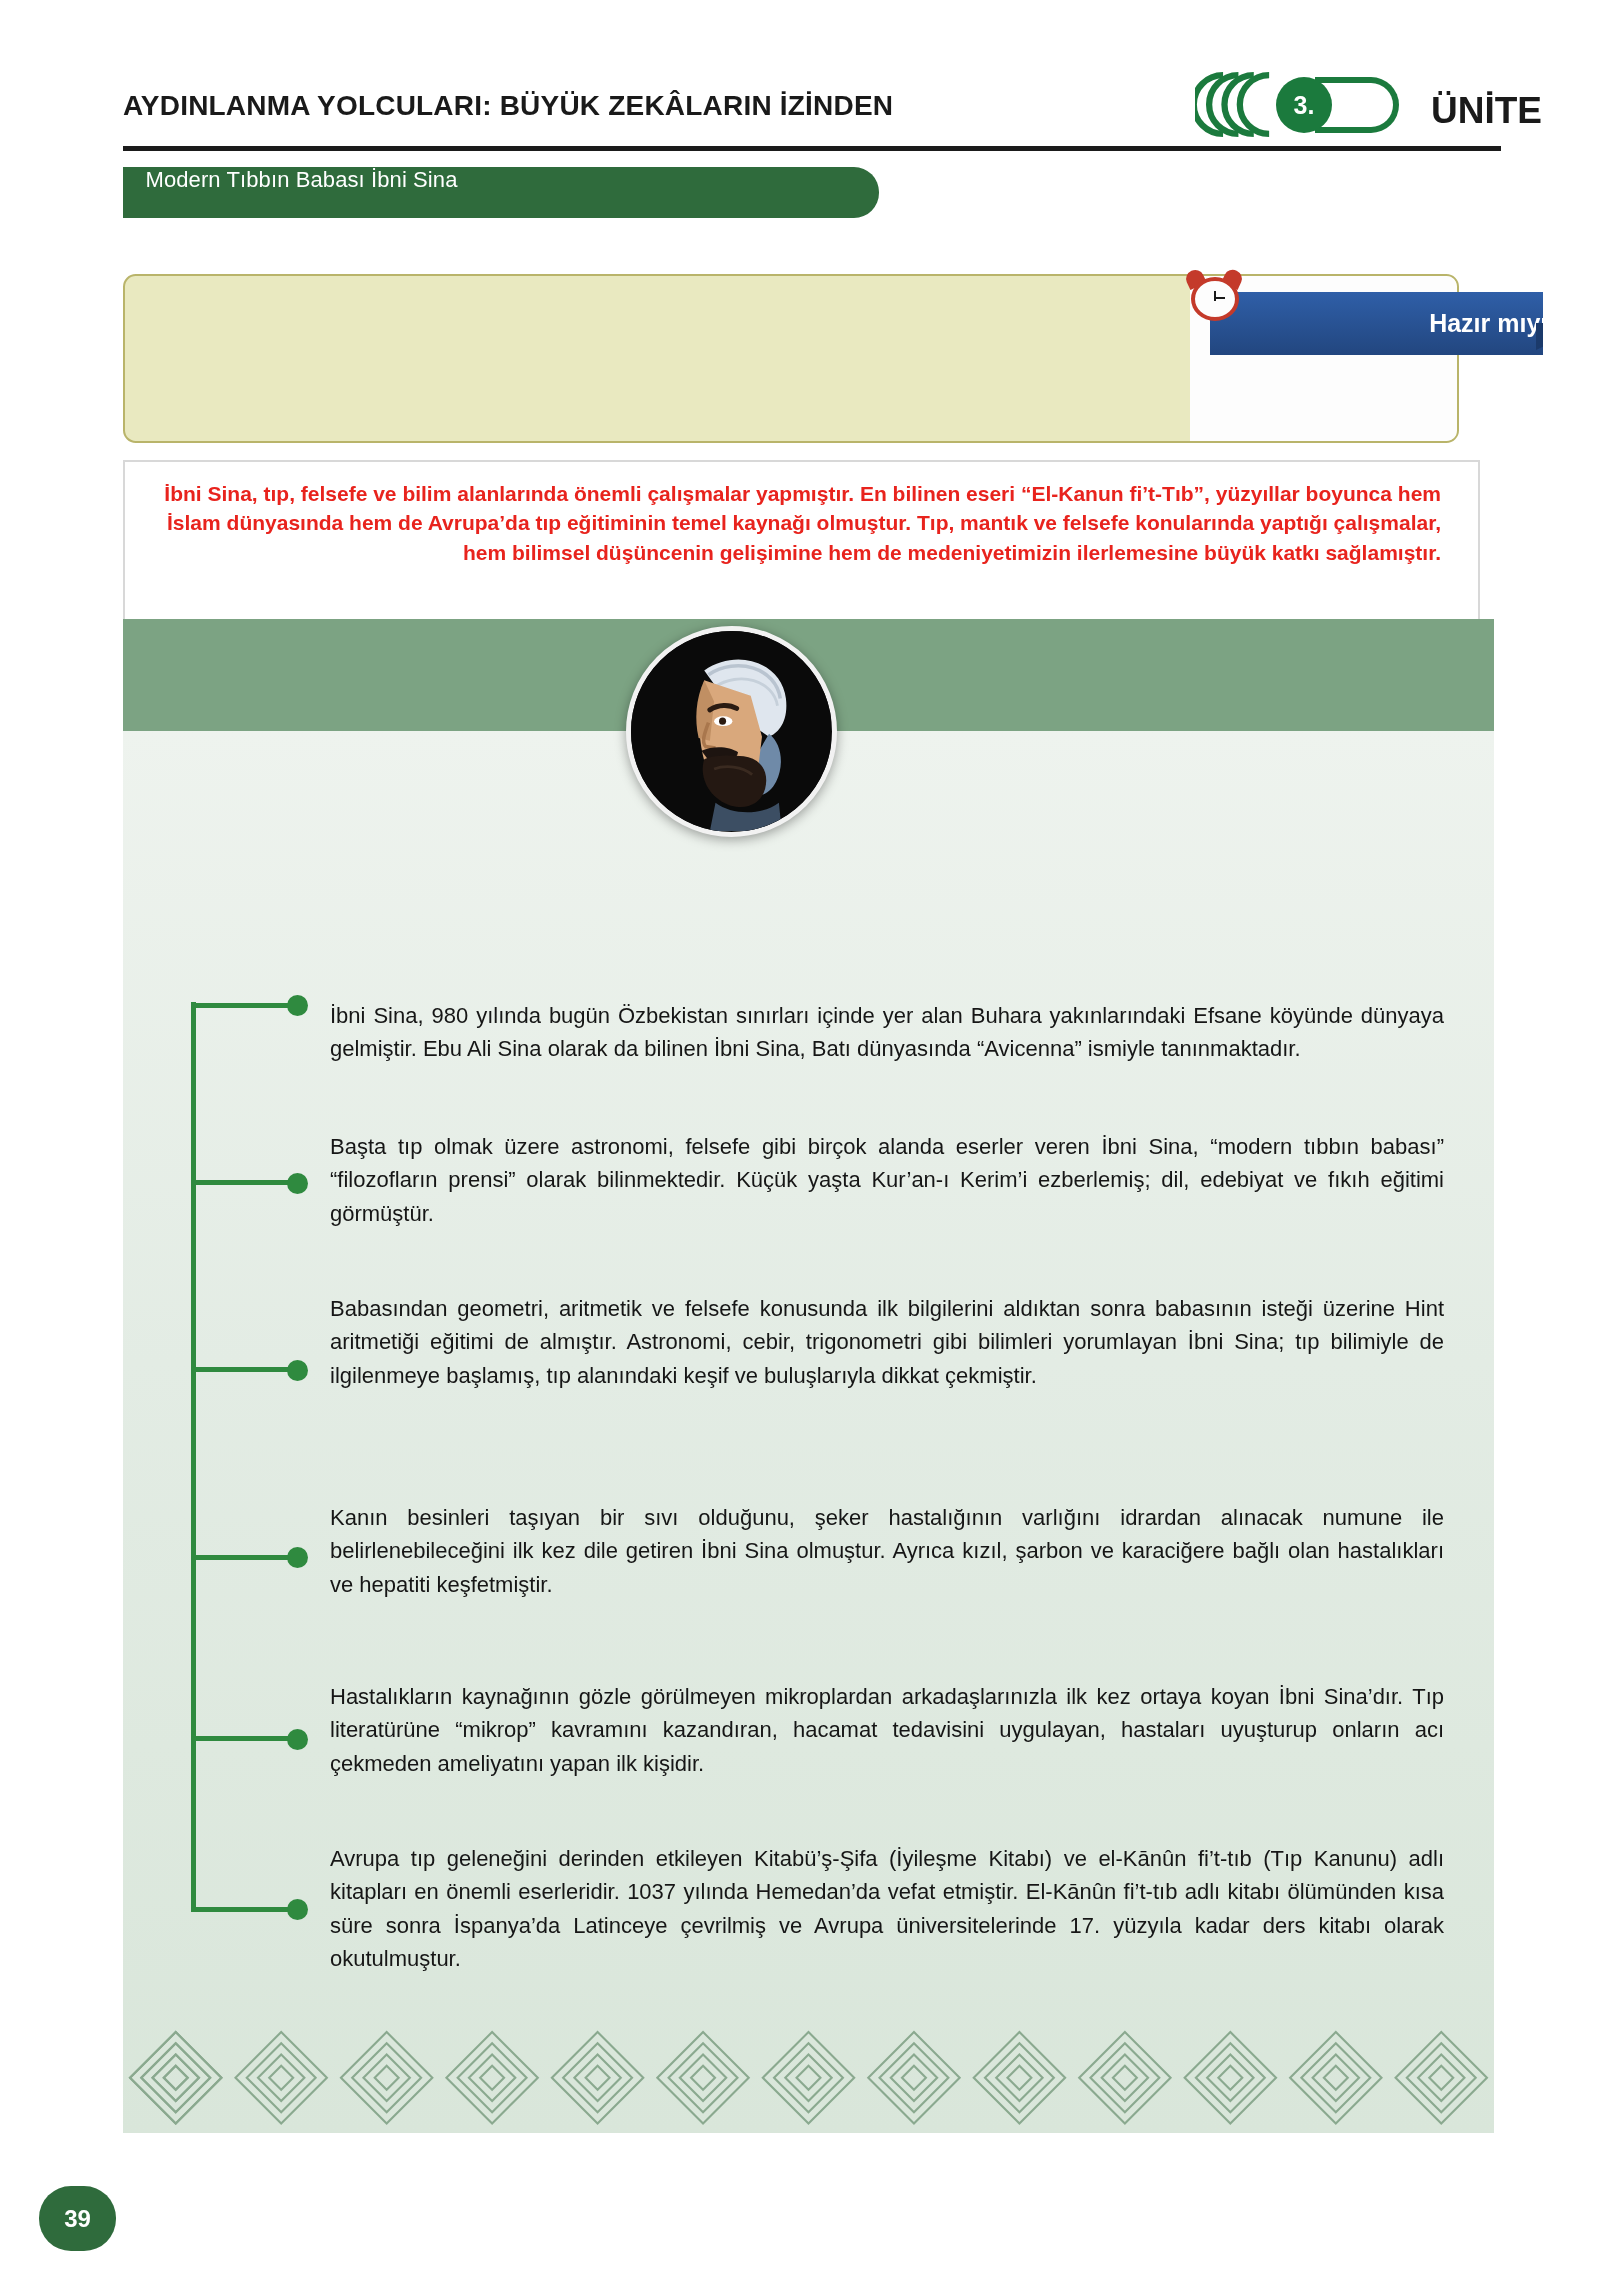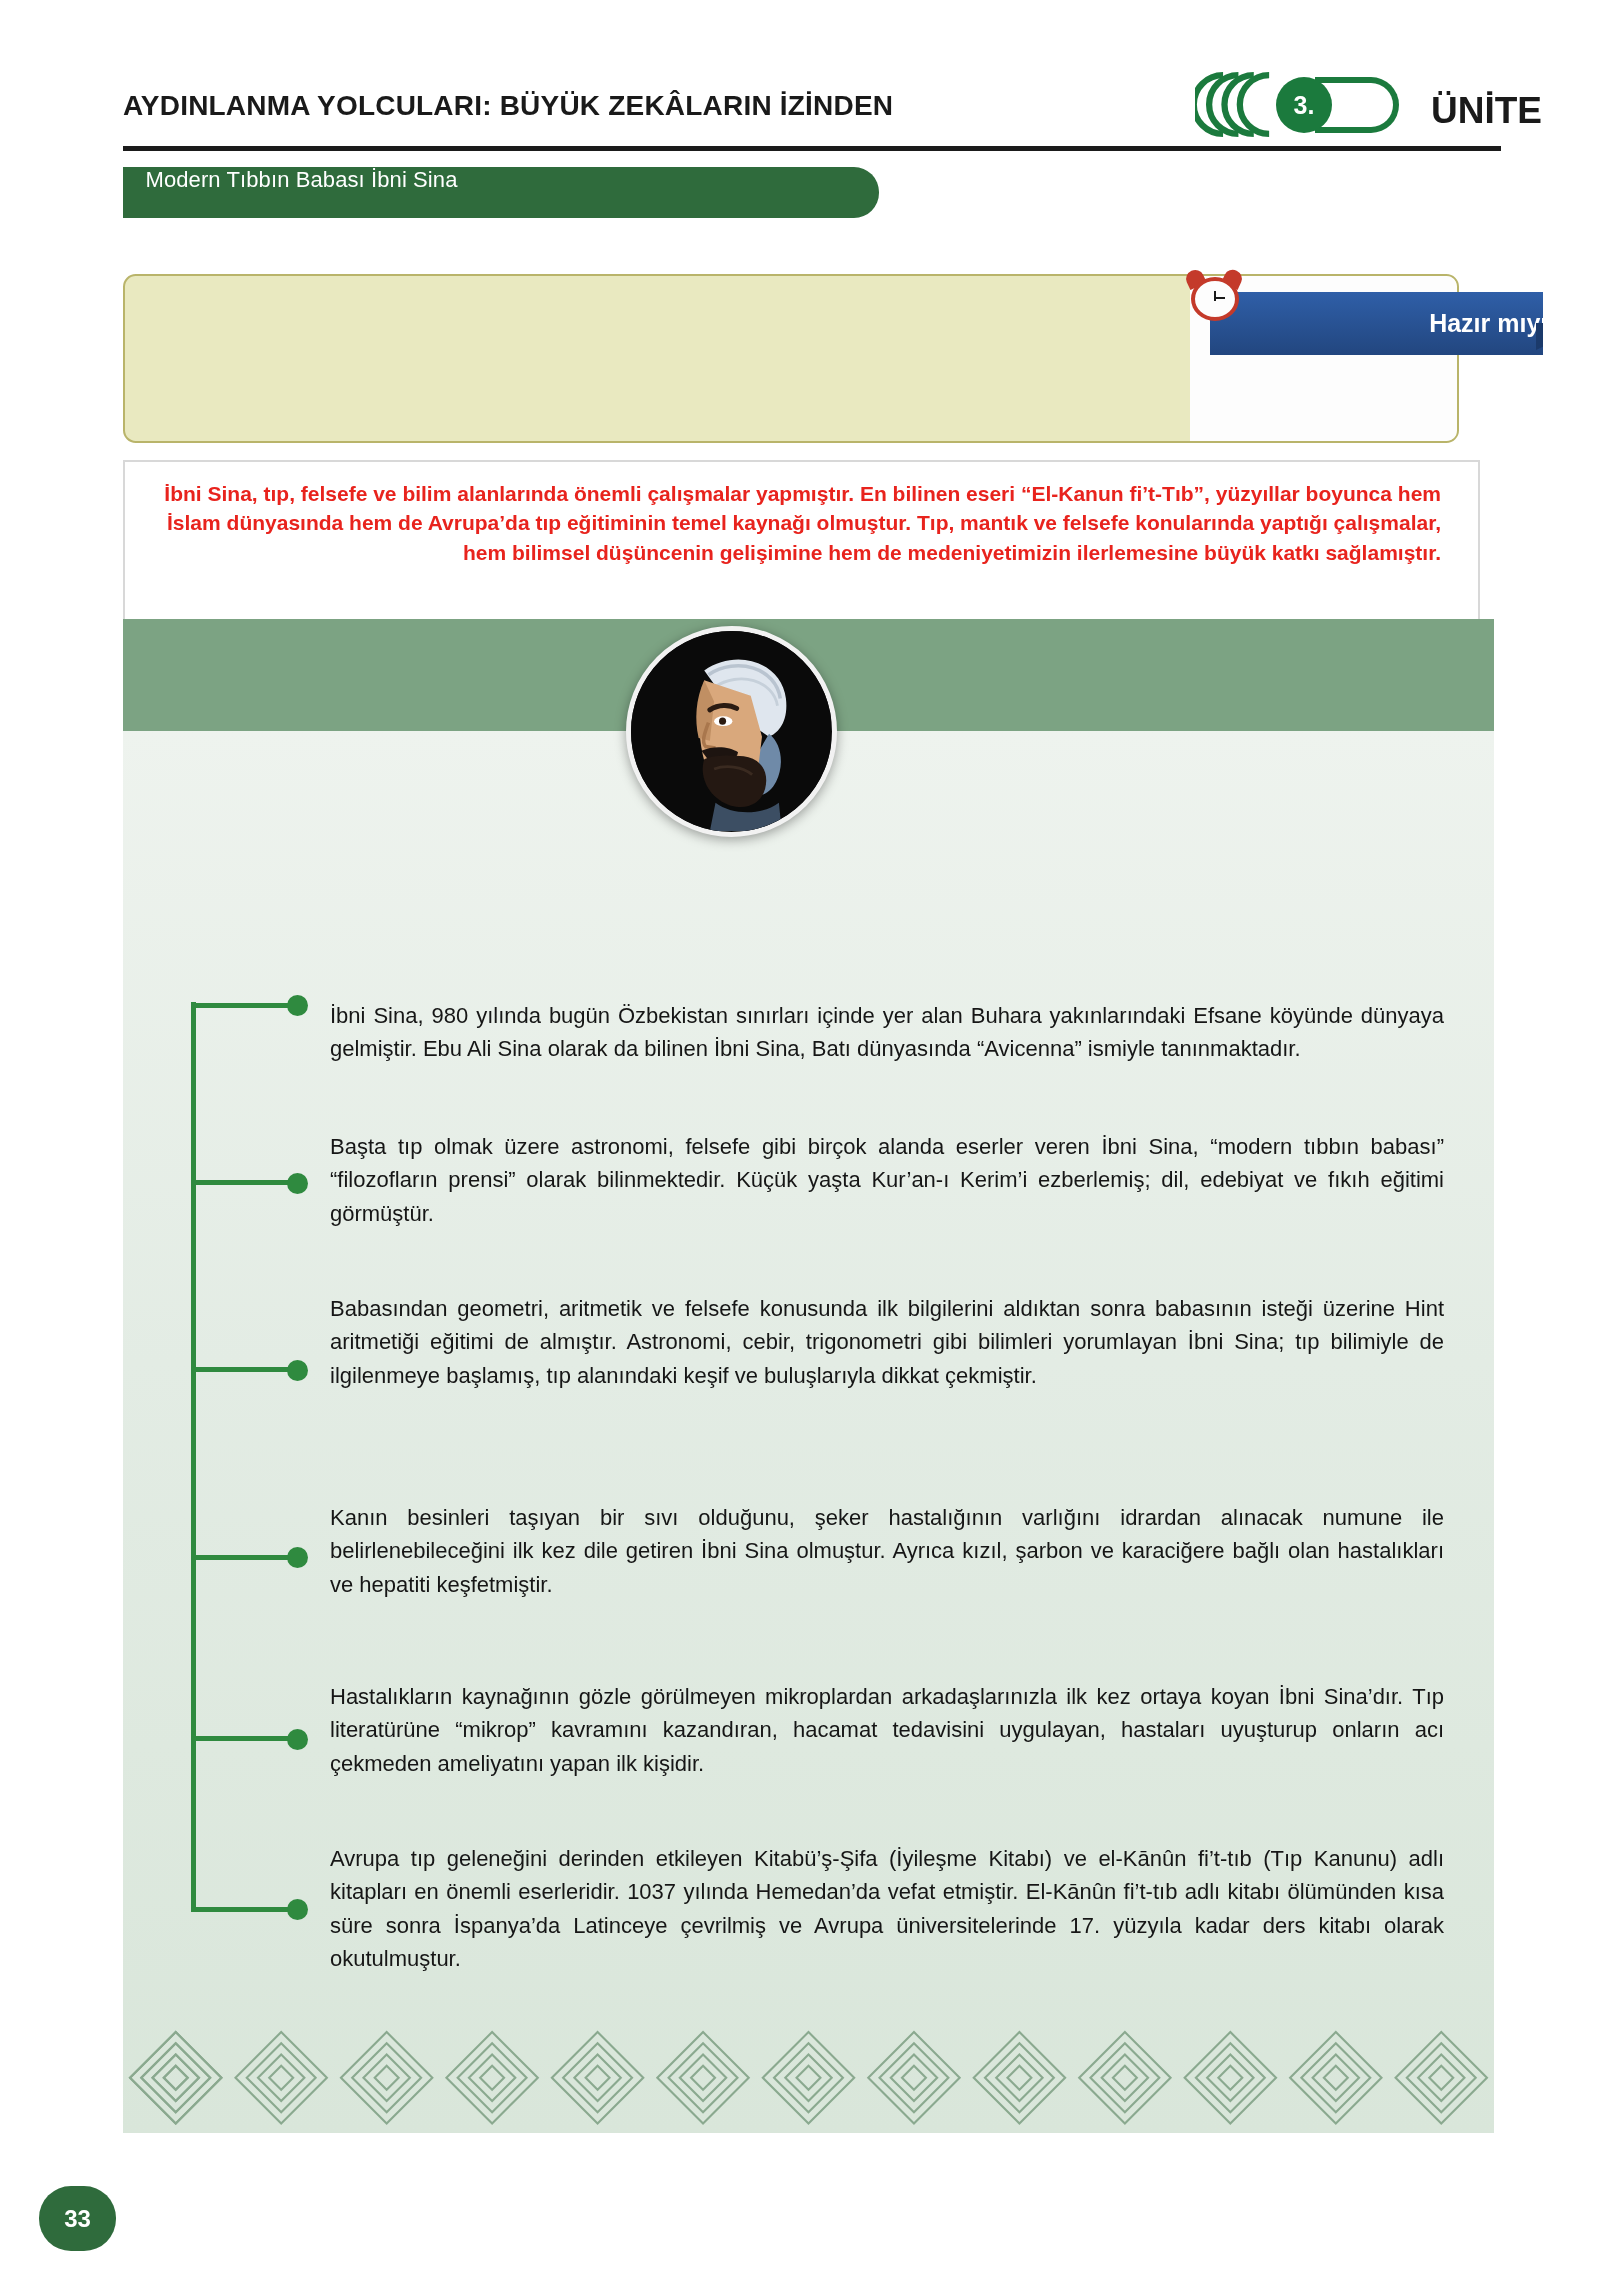--- a/index.html
+++ b/index.html
@@ -459,17 +459,17 @@
         <use href="#motif" x="1200"></use>
         <use href="#motif" x="1350"></use>
         <use href="#motif" x="1500"></use>
         <use href="#motif" x="1650"></use>
         <use href="#motif" x="1800"></use>
       </g>
     </svg>
   </div>
 
   <div class="page-num">
-    <span>33</span>
+    <span>39</span>
   </div>
 
 </div>
 
 
 </body></html>

